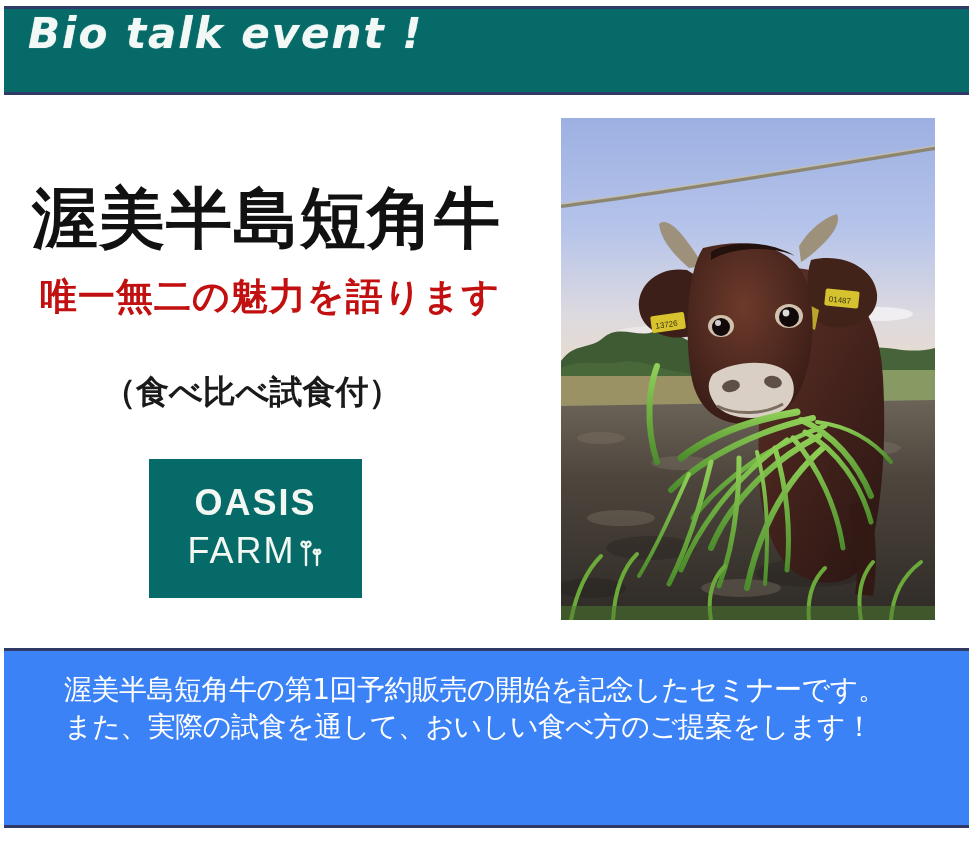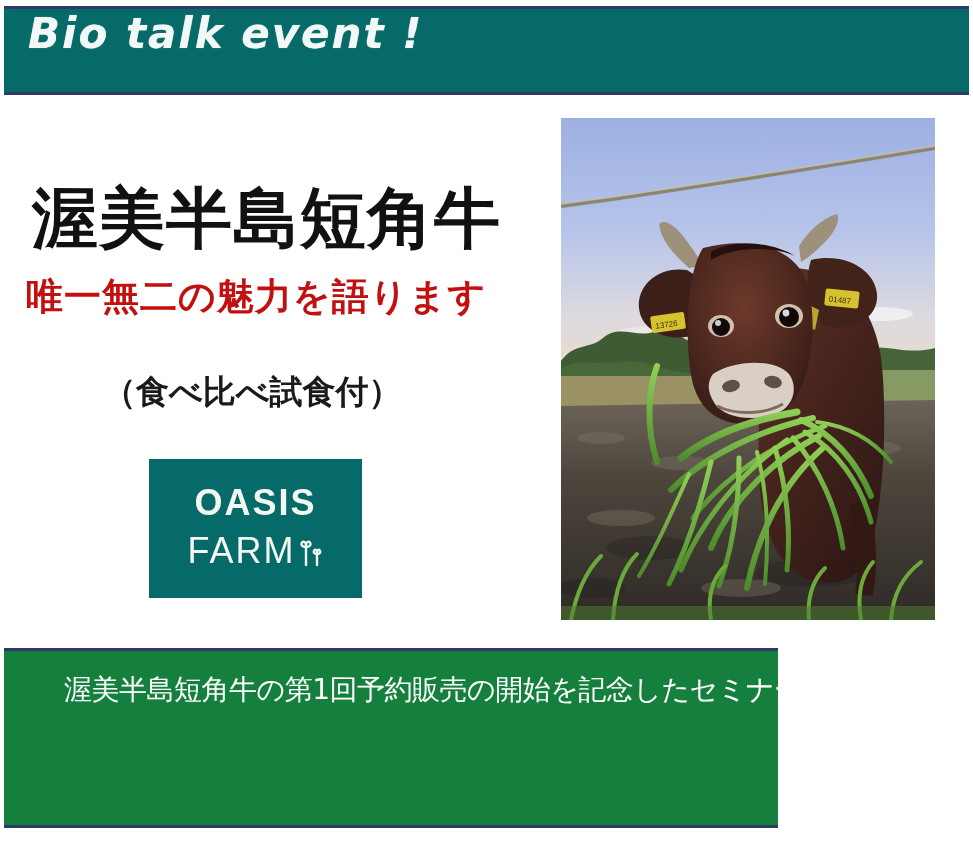--- a/index.html
+++ b/index.html
@@ -40,21 +40,21 @@
     font-family:"DejaVu Sans","Liberation Sans",sans-serif;
     font-weight:bold;
     font-size:66px;
     line-height:1;
     color:#111111;
     letter-spacing:1px;
     white-space:nowrap;
     margin-top:24px;
   }
   .sub-title{
-    position:absolute;left:26px;top:178px;
+    position:absolute;left:40px;top:178px;
     font-family:"DejaVu Sans","Liberation Sans",sans-serif;
     font-weight:bold;
     font-size:37px;
     line-height:1;
     color:#c20f0f;
     letter-spacing:1px;
     white-space:nowrap;
   }
   .note-title{
     position:absolute;left:103px;top:275px;
@@ -91,22 +91,22 @@
 
   
   .photo{
     position:absolute;left:561px;top:118px;width:374px;height:502px;
     overflow:hidden;background:#8fa3d8;
   }
   .photo svg{display:block;width:100%;height:100%;}
 
   
   .bottom-block{
-    position:absolute;left:4px;top:648px;width:774px;height:180px;
-    background:#15803d;
+    position:absolute;left:4px;top:648px;width:965px;height:180px;
+    background:#3b82f6;
     border-top:3px solid #2f3b66;
     border-bottom:3px solid #2f3b66;
     box-sizing:border-box;
   }
   .bottom-text{
     position:absolute;left:60px;top:20px;right:20px;
     color:#ffffff;
     font-family:"DejaVu Sans","Liberation Sans",sans-serif;
     font-size:28px;
     line-height:1.33;
@@ -281,16 +281,17 @@
         <path d="M248 502 C246 480 252 462 264 450"></path>
         <path d="M150 502 C146 478 152 460 164 448"></path>
       </g>
       <rect x="0" y="488" width="374" height="14" fill="#4f7c31" opacity="0.55"></rect>
     </svg>
   </div>
 
   <div class="bottom-block">
     <div class="bottom-text">
       <div>渥美半島短角牛の第1回予約販売の開始を記念したセミナーです。</div>
+      <div>また、実際の試食を通して、おいしい食べ方のご提案をします！</div>
     </div>
   </div>
 
 </div>
 
 </body></html>

